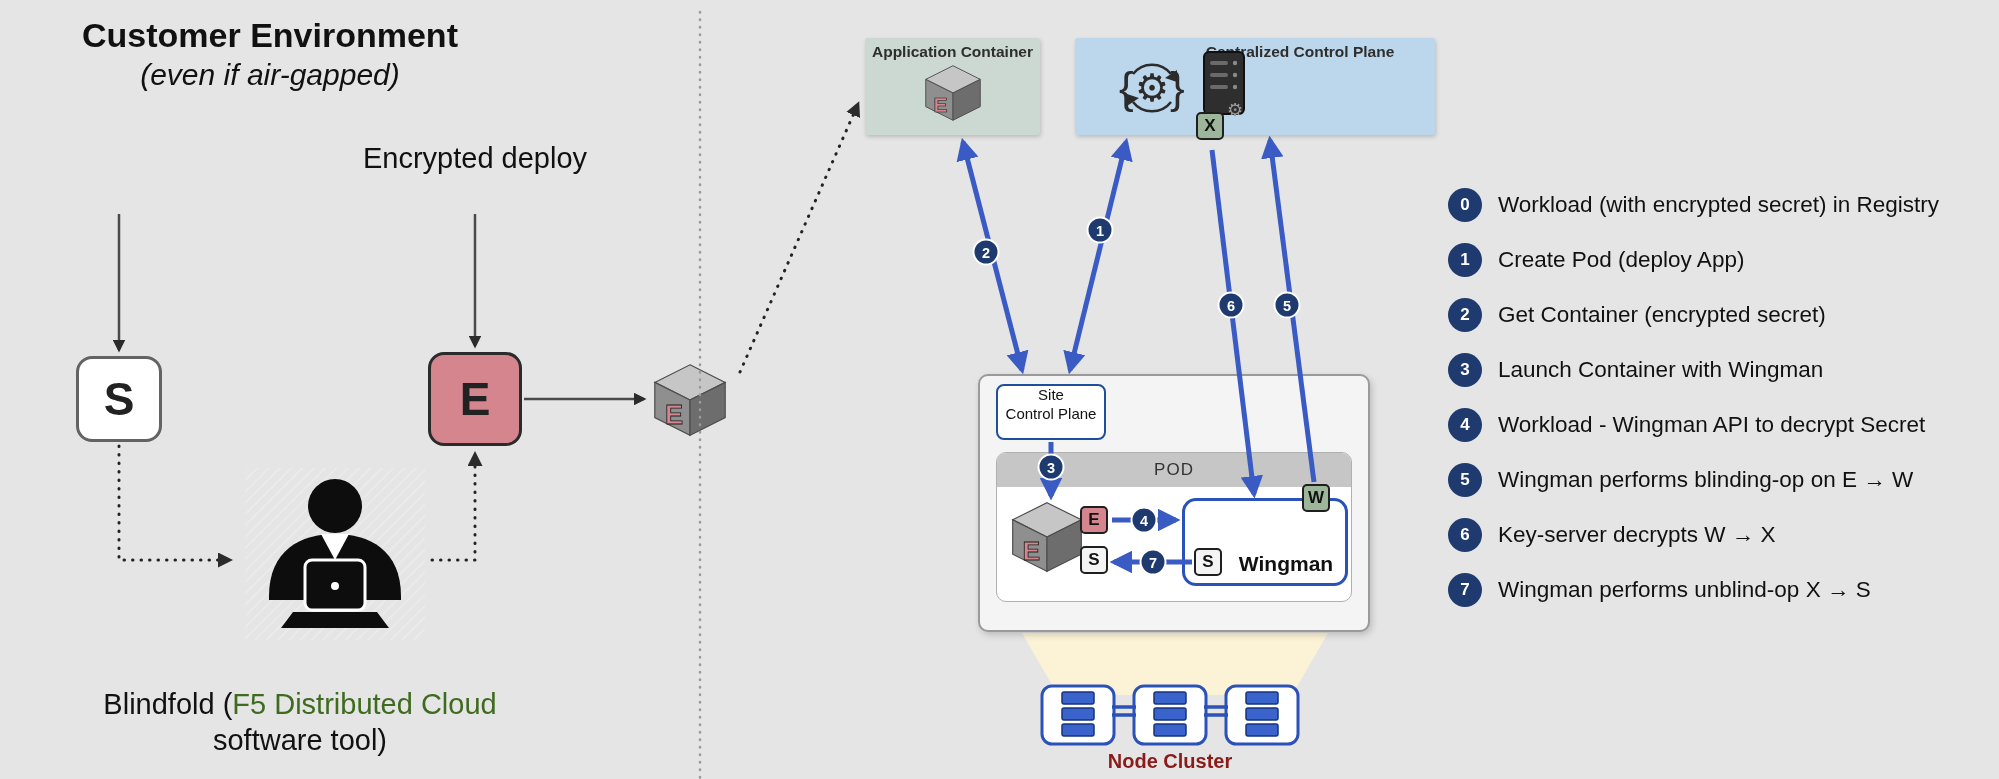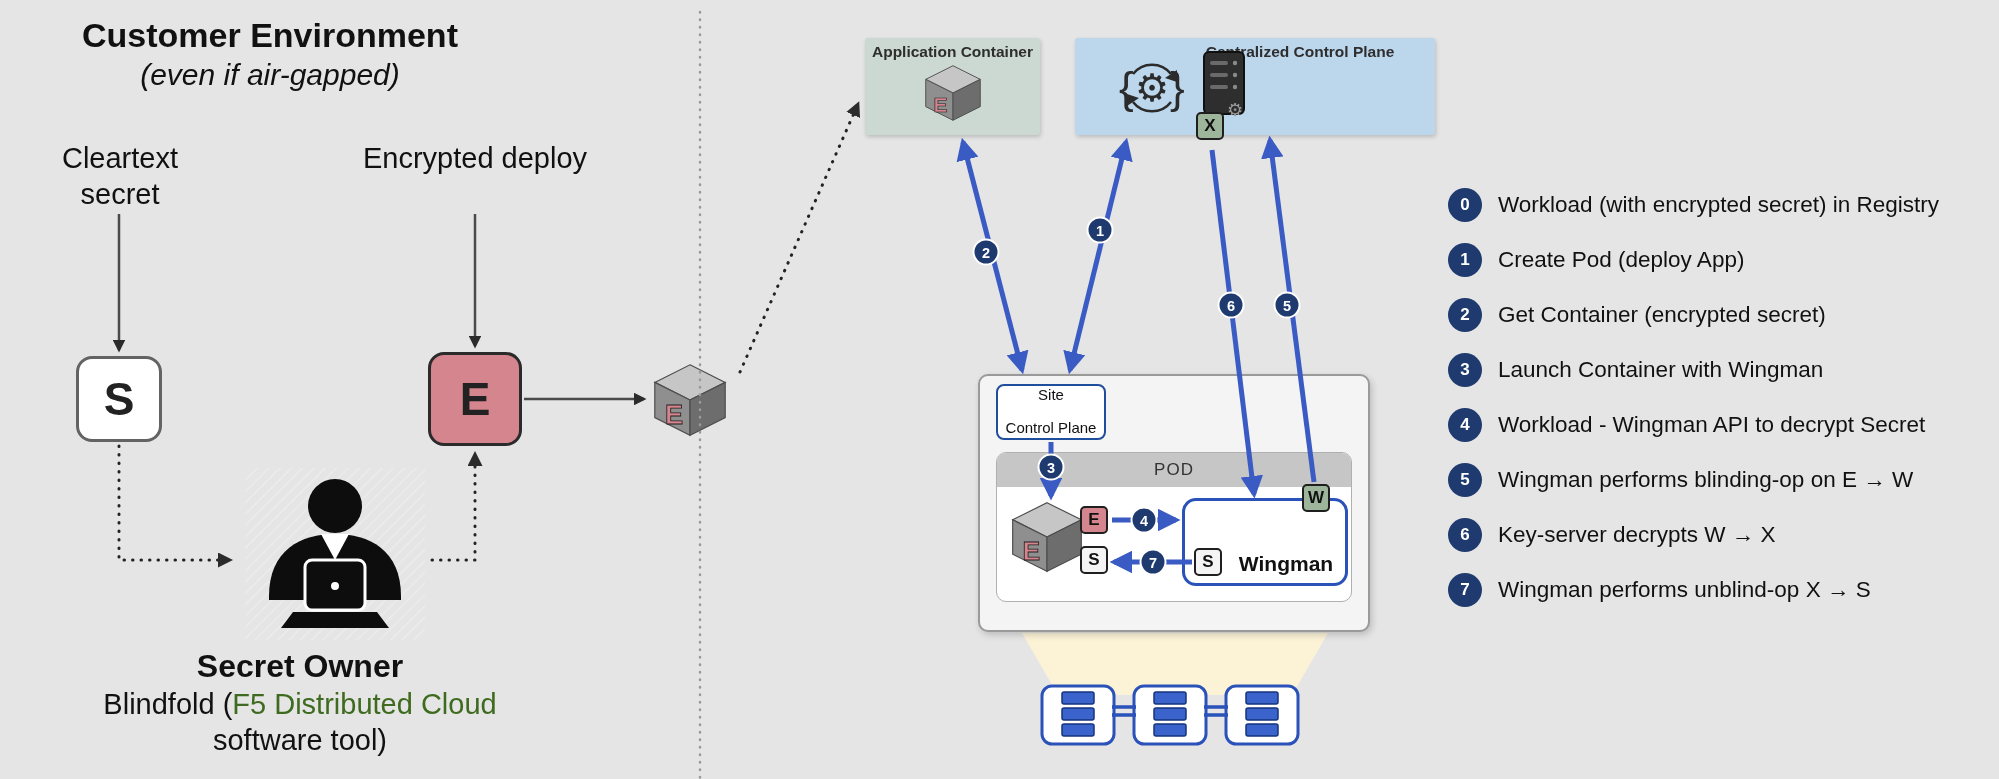--- a/index.html
+++ b/index.html
@@ -20,21 +20,21 @@
   .ebox{background:#d4858d;border-color:#2b2b2b}
 
   
   .regbox{position:absolute;background:#ccd8d2;border-radius:3px;box-shadow:1px 2px 4px rgba(0,0,0,.18)}
   .cpbox{position:absolute;background:#bcd6ec;border-radius:3px;box-shadow:1px 2px 4px rgba(0,0,0,.18)}
   .boxtitle{position:absolute;font-size:15.5px;font-weight:bold;color:#2e2e2e;text-align:center;white-space:nowrap}
 
   
   .sitebox{position:absolute;background:#f4f4f4;border:2px solid #9a9a9a;border-radius:10px;box-shadow:2px 3px 7px rgba(0,0,0,.18)}
   .scpbox{position:absolute;background:#fff;border:2px solid #1f4e9c;border-radius:8px;
-          display:flex;flex-direction:column;align-items:center;justify-content:space-between;
+          display:flex;flex-direction:column;align-items:center;justify-content:flex-start;
           font-size:15px;line-height:1.25;text-align:center}
   .podbox{position:absolute;background:#fff;border:1.5px solid #b0b0b0;border-radius:10px;overflow:hidden}
   .podheader{height:34px;background:#c6c6c6;display:flex;align-items:center;justify-content:center;
              font-weight:normal;font-size:17px;color:#333;letter-spacing:1px}
   .wingman{position:absolute;background:#fff;border:3px solid #2a52b8;border-radius:14px}
   .wingman-label{position:absolute;font-weight:bold;font-size:21px;color:#111;text-align:center}
 
   
   .chip{position:absolute;width:28px;height:28px;display:flex;align-items:center;justify-content:center;
         font-size:17px;font-weight:bold;color:#111;border:2.5px solid #1f1f1f;border-radius:5px;z-index:6}
@@ -69,21 +69,20 @@
 
 <div class="canvas">
 
   <svg class="base" width="1999" height="779" viewBox="0 0 1999 779">
     <polygon points="1022,633 1328,633 1292,695 1058,695" fill="#fcf3d7"></polygon>
   </svg>
 
   <div class="txt bold center" style="left:30px;top:16px;width:480px;font-size:34px">Customer Environment</div>
   <div class="txt italic center" style="left:30px;top:58px;width:480px;font-size:30px">(even if air-gapped)</div>
 
-  <div class="txt center" style="left:20px;top:140px;width:200px;font-size:29px;line-height:1.25">Cleartext secret</div>
   <div class="txt center" style="left:360px;top:140px;width:230px;font-size:29px;line-height:1.25">Encrypted deploy</div>
 
   <div class="sbox" style="left:76px;top:356px;width:86px;height:86px">
     <span>S</span>
   </div>
   <div class="sbox ebox" style="left:428px;top:352px;width:94px;height:94px">
     <span>E</span>
   </div>
 
   <svg class="abs" style="left:650px;top:360px;width:80px;height:80px" viewBox="0 0 100 100">
@@ -101,21 +100,20 @@
     </defs>
     <rect x="0" y="0" width="180" height="172" fill="url(#hatch)"></rect>
     <circle cx="90" cy="38" r="27" fill="#0d0d0d"></circle>
     <path d="M24,128 C24,82 56,66 90,66 C124,66 156,82 156,128 L156,132 L24,132 Z" fill="#0d0d0d"></path>
     <polygon points="76,66 90,92 104,66" fill="#ffffff"></polygon>
     <rect x="60" y="92" width="60" height="50" rx="7" fill="#0d0d0d" stroke="#ffffff" stroke-width="3"></rect>
     <circle cx="90" cy="118" r="4" fill="#ffffff"></circle>
     <polygon points="48,144 132,144 144,160 36,160" fill="#0d0d0d"></polygon>
   </svg>
 
-  <div class="txt bold center" style="left:110px;top:648px;width:380px;font-size:32px">Secret Owner</div>
   <div class="txt center" style="left:60px;top:688px;width:480px;font-size:29px"><span>Blindfold (</span><span class="green">F5 Distributed Cloud</span></div>
   <div class="txt center" style="left:60px;top:724px;width:480px;font-size:29px">software tool)</div>
 
   <div class="regbox" style="left:865px;top:38px;width:175px;height:97px"></div>
   <div class="boxtitle" style="left:865px;top:43px;width:175px">Application Container</div>
   <svg class="abs" style="left:922px;top:62px;width:62px;height:62px" viewBox="0 0 100 100">
     <polygon points="50,6 94,28 50,50 6,28" fill="#c6c6c6" stroke="#4d4d4d" stroke-width="1.5"></polygon>
     <polygon points="6,28 50,50 50,94 6,72" fill="#8f8f8f" stroke="#4d4d4d" stroke-width="1.5"></polygon>
     <polygon points="50,50 94,28 94,72 50,94" fill="#6d6d6d" stroke="#4d4d4d" stroke-width="1.5"></polygon>
     <text x="30" y="80" text-anchor="middle" font-size="34" font-weight="bold" fill="#d4858d" stroke="#1a1a1a" stroke-width="1">E</text>
@@ -192,20 +190,21 @@
     </g>
   </svg>
   <svg class="abs" style="left:1224px;top:684px;width:76px;height:62px;z-index:2" viewBox="0 0 76 62">
     <rect x="2" y="2" width="72" height="58" rx="10" fill="#ffffff" stroke="#2a52b8" stroke-width="3"></rect>
     <g>
       <rect x="22" y="8" width="32" height="12" rx="2" fill="#3a63cc" stroke="#16357e" stroke-width="1.5"></rect>
       <rect x="22" y="24" width="32" height="12" rx="2" fill="#3a63cc" stroke="#16357e" stroke-width="1.5"></rect>
       <rect x="22" y="40" width="32" height="12" rx="2" fill="#3a63cc" stroke="#16357e" stroke-width="1.5"></rect>
     </g>
   </svg>
+  <div class="nclabel" style="left:1020px;top:750px;width:300px">Node Cluster</div>
 
   <svg class="overlay" width="1999" height="779" viewBox="0 0 1999 779">
     <defs>
       <marker id="mBlue" viewBox="0 0 10 10" refX="8" refY="5" markerWidth="4.5" markerHeight="4.5" orient="auto-start-reverse">
         <path d="M0,0 L10,5 L0,10 z" fill="#3b5bc4"></path>
       </marker>
       <marker id="mDark" viewBox="0 0 10 10" refX="8" refY="5" markerWidth="5" markerHeight="5" orient="auto-start-reverse">
         <path d="M0,0 L10,5 L0,10 z" fill="#2b2b2b"></path>
       </marker>
     </defs>

